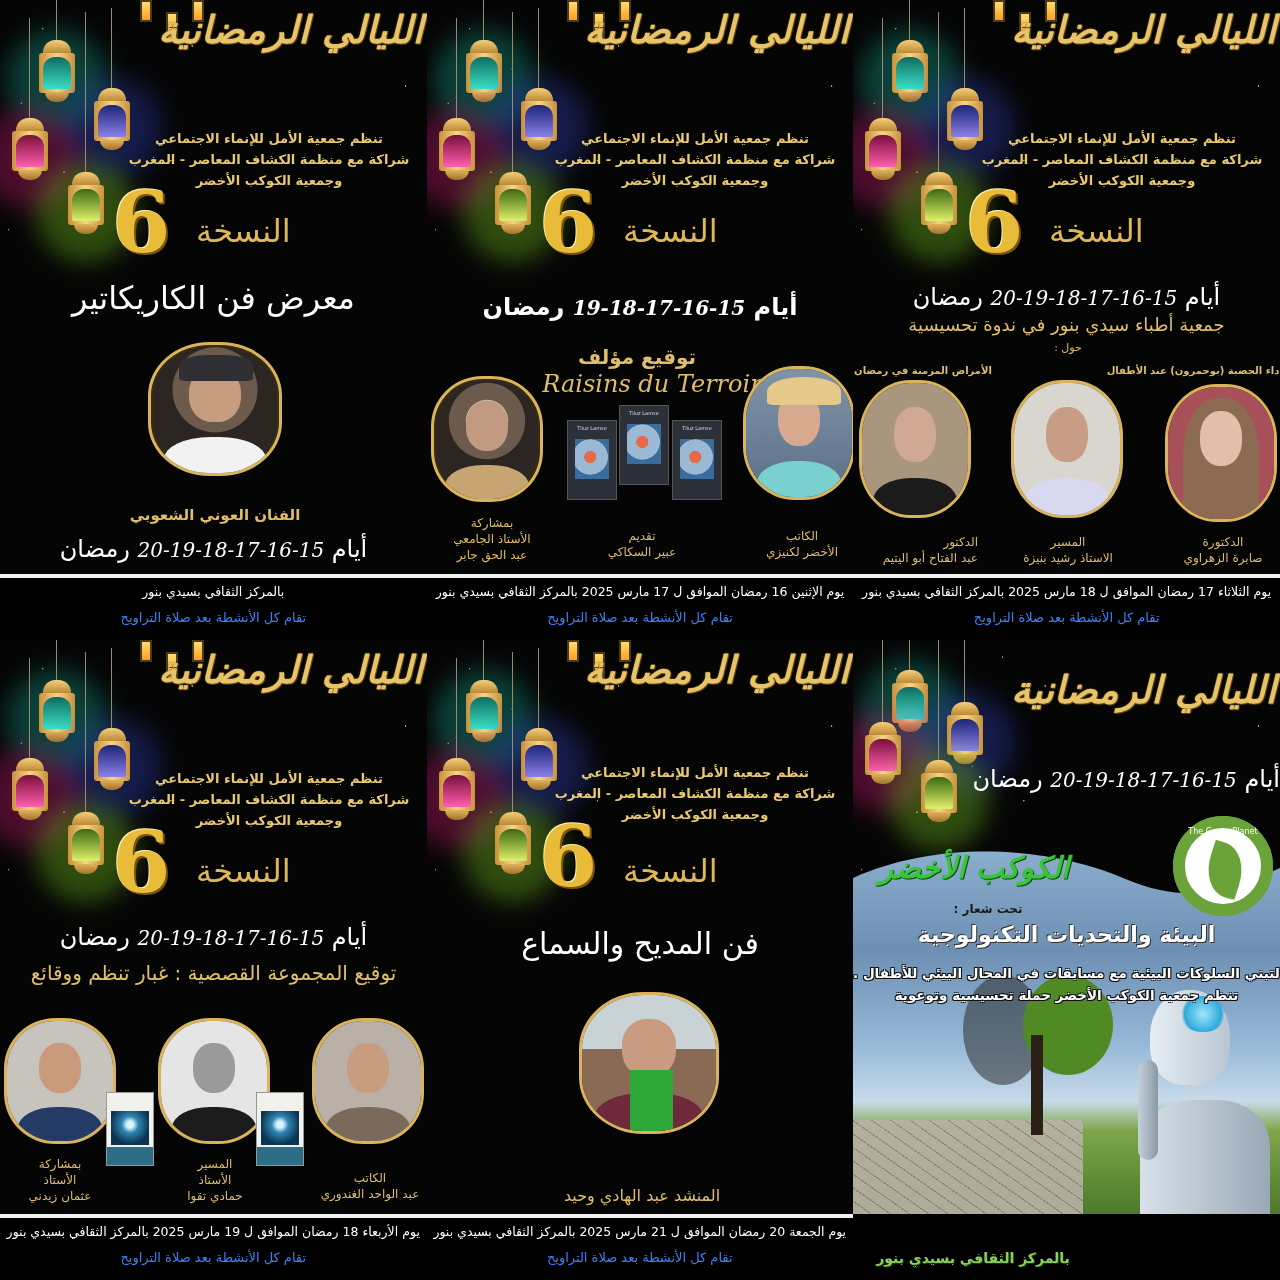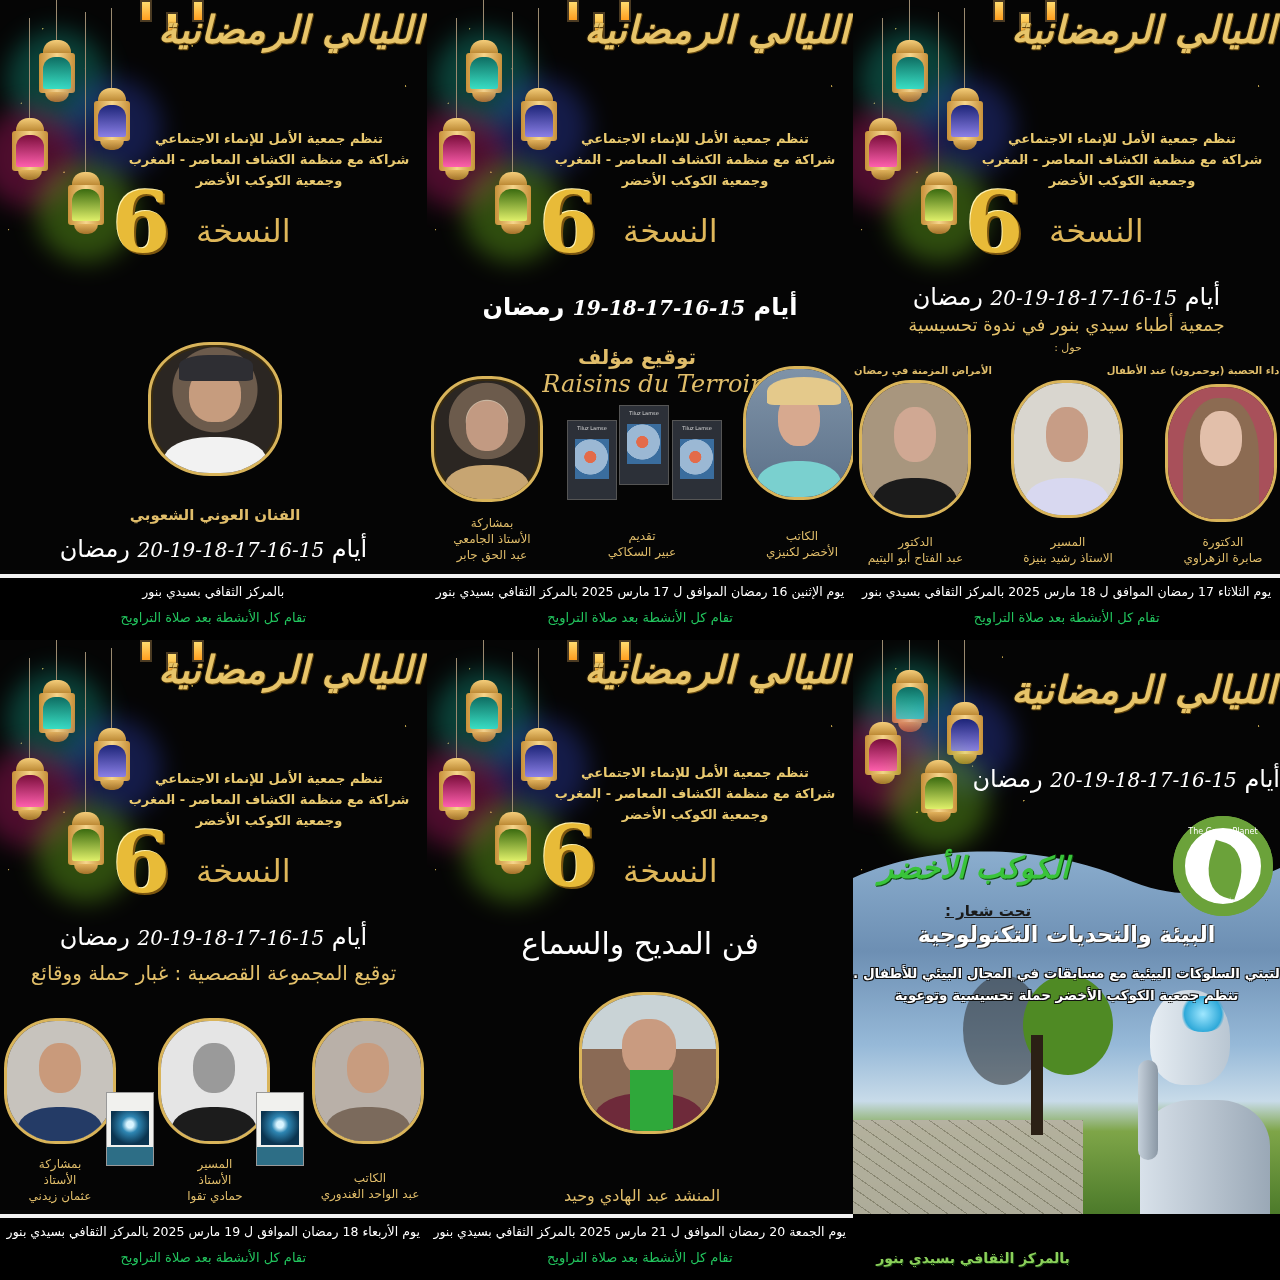--- a/index.html
+++ b/index.html
@@ -97,21 +97,21 @@
   }
   .footer-strip.top { top: 574px; }
   .footer-strip.bot { top: 1214px; }
   .footer-line1 {
     position: absolute; top: 6px; left: 0; width: 1280px; display: flex; direction: rtl; white-space: nowrap;
     font-size: 12.5px; color: #fff;
   }
   .footer-line1 span { display: inline-block; width: 427px; text-align: center; overflow: hidden; }
   .footer-line2 {
     position: absolute; top: 32px; left: 0; width: 1280px; display: flex; white-space: nowrap;
-    font-size: 13px; color: #22c55e; direction: ltr;
+    font-size: 13px; color: #3b82f6; direction: ltr;
   }
   .footer-line2 span { display: inline-block; width: 427px; text-align: center; direction: rtl; }
 
   
   .book { position: absolute; width: 50px; height: 80px; background: #2c3038; border: 1px solid #555; }
   .book .cover { position: absolute; left: 7px; top: 18px; width: 34px; height: 40px; background: radial-gradient(circle at 45% 45%, #e36b4a 0 20%, #9bb8d4 22% 60%, #3a6d9e 62%); }
   .book .ttl { position: absolute; left: 4px; top: 4px; width: 40px; height: 8px; font-size: 5px; color: #ddd; text-align: center; }
 
   .book2 { position: absolute; width: 48px; height: 74px; background: #f1f1ee; border: 1px solid #999; }
   .book2 .cover { position: absolute; left: 4px; top: 18px; width: 38px; height: 34px; background: radial-gradient(circle at 50% 40%, #d8f4ff 0 12%, #2e86b3 30%, #0b3450 70%); }
@@ -142,21 +142,21 @@
     background: #fff; border: 6px solid #6ba23a; box-shadow: 0 0 0 2px #d6e6c8 inset;
   }
   .gp-logo .leaf { position: absolute; left: 28px; top: 22px; width: 36px; height: 52px; background: #6ba23a; border-radius: 0 70% 0 70%; transform: rotate(18deg); }
   .gp-logo .ring-text-top { position: absolute; left: 0; top: 5px; width: 100%; font-size: 8px; color: #fff; text-align: center; }
   .gp-logo .ring-text-bot { position: absolute; left: 0; bottom: 5px; width: 100%; font-size: 7px; color: #fff; text-align: center; }
   .gp-logo-band { position: absolute; inset: -6px; border-radius: 50%; border: 12px solid #6ba23a; }
   .gp-name {
     position: absolute; left: 6px; top: 210px; width: 230px; text-align: center; direction: rtl;
     font-family: "DejaVu Serif", serif; font-size: 30px; font-weight: bold; font-style: italic; color: #39c43a; text-shadow: 1px 1px 0 #0b4a0b;
   }
-  .gp-slogan-label { position: absolute; left: 60px; top: 262px; width: 150px; text-align: center; font-size: 15px; color: #1a1a1a; font-weight: bold; direction: rtl; text-decoration: underline; }
+  .gp-slogan-label { position: absolute; left: 60px; top: 262px; width: 150px; text-align: center; font-size: 12px; color: #1a1a1a; font-weight: bold; direction: rtl; }
   .gp-slogan {
     position: absolute; left: 0; top: 282px; width: 427px; text-align: center; direction: rtl;
     font-size: 22px; color: #fff; font-weight: bold; text-shadow: 1px 1px 0 #333, -1px -1px 0 #333;
   }
   .gp-desc {
     position: absolute; left: 0; top: 322px; width: 427px; text-align: center; direction: rtl;
     font-size: 13.5px; line-height: 22px; color: #fff; font-weight: bold;
     text-shadow: 1px 1px 0 #111, -1px 1px 0 #111, 1px -1px 0 #111, -1px -1px 0 #111;
   }
   .gp-footer {
@@ -214,20 +214,21 @@
       </div>
 
     <div class="title">الليالي الرمضانية</div>
     <div class="org">
       <div>تنظم جمعية الأمل للإنماء الاجتماعي</div>
       <div>شراكة مع منظمة الكشاف المعاصر - المغرب</div>
       <div>وجمعية الكوكب الأخضر</div>
     </div>
     <div class="edition-num">6</div>
     <div class="edition-label">النسخة</div>
+    <div class="headline" style="top:280px;font-size:32px;">معرض فن الكاريكاتير</div>
     <div class="portrait" style="left:148px;top:342px;width:134px;height:134px;">
       <div class="face"></div>
         <div class="shirt" style="background:#f2f2f2"></div>
       <div style="position:absolute;left:22%;top:8%;width:58%;height:20%;background:#2e2e33;border-radius:40% 40% 10% 10%;"></div>
     </div>
     <div class="caption" style="left:60px;width:310px;top:507px;font-size:15px;font-weight:bold;">الفنان العوني الشعوبي</div>
     <div class="days-line" style="top:534px;">
       <span>أيام</span>
       <span class="nums">15-16-17-18-19-20</span>
       <span>رمضان</span>
@@ -403,21 +404,21 @@
       <div style="position:absolute;inset:0;background:#d9d6cf"></div>
       <div class="face" style="background:#c79d86"></div>
         <div class="shirt" style="background:#d8d8f0"></div>
     </div>
     <div class="portrait" style="left:312px;top:384px;width:112px;height:138px;">
       <div style="position:absolute;inset:0;background:#a8505a"></div>
       <div style="position:absolute;left:14%;top:8%;width:72%;height:95%;background:#8c6b52;border-radius:45% 45% 10% 10%;"></div>
       <div class="face" style="background:#e2bfaa"></div>
     </div>
 
-    <div class="caption" style="left:0;width:125px;top:534px;">
+    <div class="caption" style="left:0;width:125px;top:534px;text-align:right;">
       <div>الدكتور</div>
       <div>عبد الفتاح أبو اليتيم</div>
     </div>
     <div class="caption" style="left:150px;width:130px;top:534px;">
       <div>المسير</div>
       <div>الاستاذ رشيد بنيزة</div>
     </div>
     <div class="caption" style="left:310px;width:120px;top:534px;">
       <div>الدكتورة</div>
       <div>صابرة الزهراوي</div>
@@ -490,21 +491,21 @@
       <div>شراكة مع منظمة الكشاف المعاصر - المغرب</div>
       <div>وجمعية الكوكب الأخضر</div>
     </div>
     <div class="edition-num">6</div>
     <div class="edition-label">النسخة</div>
     <div class="days-line" style="top:282px;">
       <span>أيام</span>
       <span class="nums">15-16-17-18-19-20</span>
       <span>رمضان</span>
     </div>
-    <div class="headline gold-text" style="top:320px;font-size:20px;line-height:26px;white-space:nowrap;">توقيع المجموعة القصصية : غبار حملة ووقائع</div>
+    <div class="headline gold-text" style="top:320px;font-size:20px;line-height:26px;white-space:nowrap;">توقيع المجموعة القصصية : غبار تنظم ووقائع</div>
 
     <div class="portrait" style="left:4px;top:378px;width:112px;height:126px;">
       <div style="position:absolute;inset:0;background:#c7c3bd"></div>
       <div class="face" style="background:#c99a7b"></div>
         <div class="shirt" style="background:#243b66"></div>
     </div>
     <div class="portrait" style="left:158px;top:378px;width:112px;height:126px;">
       <div style="position:absolute;inset:0;background:#e5e5e5"></div>
       <div class="face" style="background:#9a9a9a"></div>
         <div class="shirt" style="background:#1c1c1c"></div>

